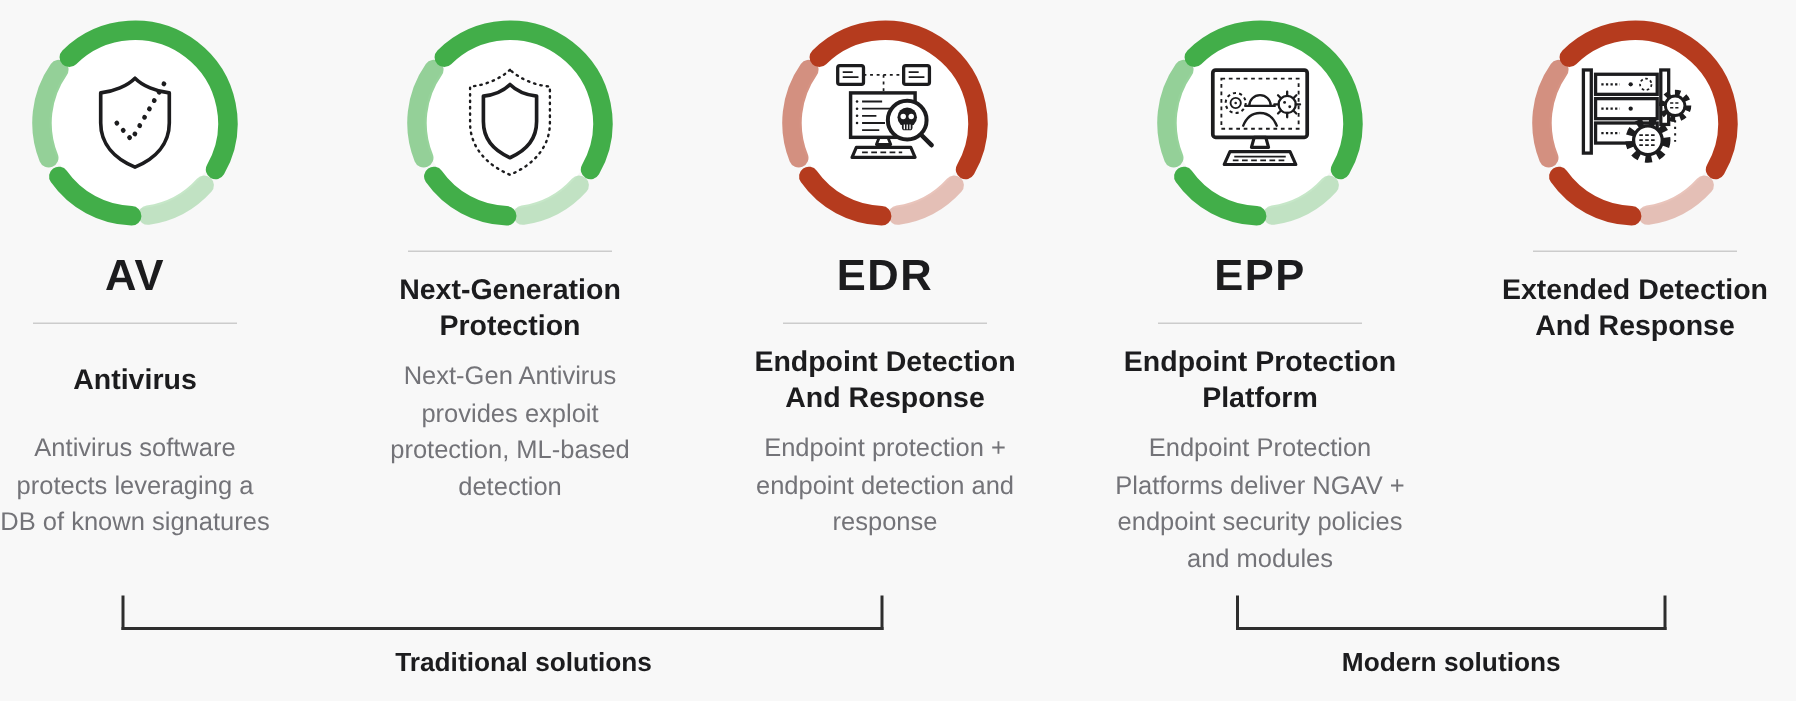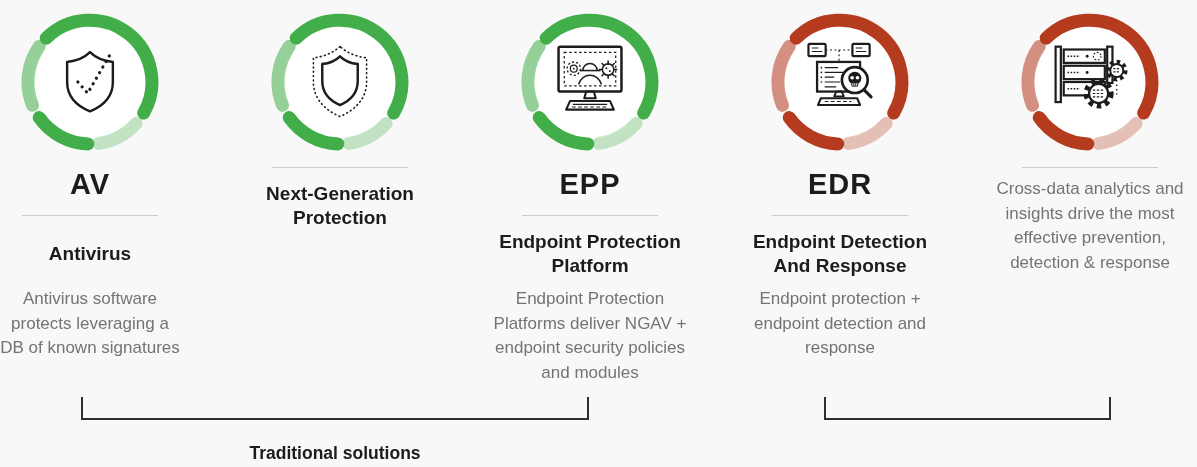--- a/index.html
+++ b/index.html
@@ -31,21 +31,21 @@
   .name{margin:14px auto 0;height:48px;display:flex;align-items:center;justify-content:center;
         font-size:19px;font-weight:bold;line-height:24px;color:var(--title-text);max-width:212px;}
   .description{margin:9px auto 0;font-size:17px;line-height:24.5px;color:var(--description-text);max-width:202px;}
   .c1 .description,.c4 .description{max-width:186px;}
 
   .bracket{position:absolute;top:397px;height:23px;
            border-left:2px solid var(--bracket);border-right:2px solid var(--bracket);border-bottom:2px solid var(--bracket);}
   .bracket.traditional{left:81px;width:508px;}
   .bracket.modern{left:824px;width:287px;}
   .bracket-label{position:absolute;top:431px;text-align:center;font-size:17.5px;font-weight:bold;color:var(--title-text);}
-  .bracket-label.traditional{left:81px;width:508px;margin-top:12px;}
+  .bracket-label.traditional{left:95px;width:508px;}
   .bracket-label.modern{left:824px;width:287px;}
 </style>
 </head>
 <body>
 
 <div class="stage">
   <div class="columns">
 
     <div class="column c1">
       <div class="ring green">
@@ -80,56 +80,21 @@
         </svg>
         <div class="icon-wrap">
           <svg width="84" height="84" viewBox="0 0 90 90">
             <path d="M45,7 C38,13.5 27.5,18 16.5,19 L16.5,45 C16.5,62.5 28.5,75 45,82 C61.5,75 73.5,62.5 73.5,45 L73.5,19 C62.5,18 52,13.5 45,7 Z" stroke-width="1.7" stroke-dasharray="1 3.6" stroke-linecap="round" stroke-linejoin="round"></path>
             <path d="M45,17.5 C40.5,22 33.5,25 26,25.8 L26,44 C26,56.5 34,65 45,69.8 C56,65 64,56.5 64,44 L64,25.8 C56.5,25 49.5,22 45,17.5 Z" stroke-width="2.6" stroke-linejoin="round"></path>
           </svg>
         </div>
       </div>
       <div class="divider"></div>
       <h3 class="name">Next-Generation Protection</h3>
-    </div>
-
-    <div class="column c3">
-      <div class="ring green">
-        <svg class="ring-svg" viewBox="0 0 140 140">
-          <circle class="ring-bg" cx="70" cy="70" r="57"></circle>
-          <path class="s1" d="M26.2,26.2 A62,62 0 0 1 123.7,101.0"></path>
-          <path class="s2" d="M116.1,111.5 A62,62 0 0 1 78.6,131.4"></path>
-          <path class="s3" d="M67.8,131.9 A62,62 0 0 1 19.2,105.6"></path>
-          <path class="s4" d="M12.5,93.2 A62,62 0 0 1 19.2,34.4"></path>
-        </svg>
-        <div class="icon-wrap">
-          <svg width="92" height="82" viewBox="0 0 96 86">
-            <rect x="15" y="6" width="66" height="47" rx="2" stroke-width="2.6"></rect>
-            <rect x="21" y="12" width="54" height="35" stroke-width="1.3" stroke-dasharray="2.6 2.6"></rect>
-            <circle cx="31" cy="29" r="7" stroke-width="1.4" stroke-dasharray="2.2 2.2"></circle>
-            <circle cx="31" cy="29" r="3.6" stroke-width="1.3"></circle>
-            <circle cx="31" cy="29" r="0.9" fill="#1c1c1e" stroke="none"></circle>
-            <path d="M37,31 H59" stroke-width="1.6"></path>
-            <path d="M40.5,31 a7.5,7.5 0 0 1 15,0" stroke-width="1.6"></path>
-            <path d="M36,45.5 C39,37.5 44.5,36 48,36 C51.5,36 57,37.5 60,45.5" stroke-width="1.6"></path>
-            <circle cx="67" cy="30" r="6" stroke-width="1.6"></circle>
-            <path d="M67,21 V24 M67,36 V39 M58,30 H61 M73,30 H76 M60.6,23.6 l2.1,2.1 M71.3,34.3 l2.1,2.1 M73.4,23.6 l-2.1,2.1 M62.7,34.3 l-2.1,2.1" stroke-width="1.6" stroke-linecap="round"></path>
-            <circle cx="65.2" cy="28.6" r="1" fill="#1c1c1e" stroke="none"></circle>
-            <circle cx="68.8" cy="31.6" r="1" fill="#1c1c1e" stroke="none"></circle>
-            <path d="M44,53 L42,60 H54 L52,53 Z" stroke-width="2.2" stroke-linejoin="round"></path>
-            <path d="M27,63 H69 L73,72 H23 Z" stroke-width="2.2" stroke-linejoin="round"></path>
-            <path d="M30,66.5 H66" stroke-width="1.2"></path>
-            <path d="M29,69.2 H67" stroke-width="1.2" stroke-dasharray="4 2.4"></path>
-          </svg>
-        </div>
-      </div>
-      <h2 class="acronym">EPP</h2>
-      <div class="divider"></div>
-      <h3 class="name">Endpoint Protection Platform</h3>
-      <p class="description">Endpoint Protection Platforms deliver NGAV + endpoint security policies and modules</p>
+      <p class="description">Next-Gen Antivirus provides exploit protection, ML-based detection</p>
     </div>
 
     <div class="column c4">
       <div class="ring red">
         <svg class="ring-svg" viewBox="0 0 140 140">
           <circle class="ring-bg" cx="70" cy="70" r="57"></circle>
           <path class="s1" d="M26.2,26.2 A62,62 0 0 1 123.7,101.0"></path>
           <path class="s2" d="M116.1,111.5 A62,62 0 0 1 78.6,131.4"></path>
           <path class="s3" d="M67.8,131.9 A62,62 0 0 1 19.2,105.6"></path>
           <path class="s4" d="M12.5,93.2 A62,62 0 0 1 19.2,34.4"></path>
@@ -160,20 +125,56 @@
             <path d="M73.2,53.2 L80.5,60.5" stroke-width="3.2" stroke-linecap="round"></path>
           </svg>
         </div>
       </div>
       <h2 class="acronym">EDR</h2>
       <div class="divider"></div>
       <h3 class="name">Endpoint Detection And Response</h3>
       <p class="description">Endpoint protection + endpoint detection and response</p>
     </div>
 
+    <div class="column c3">
+      <div class="ring green">
+        <svg class="ring-svg" viewBox="0 0 140 140">
+          <circle class="ring-bg" cx="70" cy="70" r="57"></circle>
+          <path class="s1" d="M26.2,26.2 A62,62 0 0 1 123.7,101.0"></path>
+          <path class="s2" d="M116.1,111.5 A62,62 0 0 1 78.6,131.4"></path>
+          <path class="s3" d="M67.8,131.9 A62,62 0 0 1 19.2,105.6"></path>
+          <path class="s4" d="M12.5,93.2 A62,62 0 0 1 19.2,34.4"></path>
+        </svg>
+        <div class="icon-wrap">
+          <svg width="92" height="82" viewBox="0 0 96 86">
+            <rect x="15" y="6" width="66" height="47" rx="2" stroke-width="2.6"></rect>
+            <rect x="21" y="12" width="54" height="35" stroke-width="1.3" stroke-dasharray="2.6 2.6"></rect>
+            <circle cx="31" cy="29" r="7" stroke-width="1.4" stroke-dasharray="2.2 2.2"></circle>
+            <circle cx="31" cy="29" r="3.6" stroke-width="1.3"></circle>
+            <circle cx="31" cy="29" r="0.9" fill="#1c1c1e" stroke="none"></circle>
+            <path d="M37,31 H59" stroke-width="1.6"></path>
+            <path d="M40.5,31 a7.5,7.5 0 0 1 15,0" stroke-width="1.6"></path>
+            <path d="M36,45.5 C39,37.5 44.5,36 48,36 C51.5,36 57,37.5 60,45.5" stroke-width="1.6"></path>
+            <circle cx="67" cy="30" r="6" stroke-width="1.6"></circle>
+            <path d="M67,21 V24 M67,36 V39 M58,30 H61 M73,30 H76 M60.6,23.6 l2.1,2.1 M71.3,34.3 l2.1,2.1 M73.4,23.6 l-2.1,2.1 M62.7,34.3 l-2.1,2.1" stroke-width="1.6" stroke-linecap="round"></path>
+            <circle cx="65.2" cy="28.6" r="1" fill="#1c1c1e" stroke="none"></circle>
+            <circle cx="68.8" cy="31.6" r="1" fill="#1c1c1e" stroke="none"></circle>
+            <path d="M44,53 L42,60 H54 L52,53 Z" stroke-width="2.2" stroke-linejoin="round"></path>
+            <path d="M27,63 H69 L73,72 H23 Z" stroke-width="2.2" stroke-linejoin="round"></path>
+            <path d="M30,66.5 H66" stroke-width="1.2"></path>
+            <path d="M29,69.2 H67" stroke-width="1.2" stroke-dasharray="4 2.4"></path>
+          </svg>
+        </div>
+      </div>
+      <h2 class="acronym">EPP</h2>
+      <div class="divider"></div>
+      <h3 class="name">Endpoint Protection Platform</h3>
+      <p class="description">Endpoint Protection Platforms deliver NGAV + endpoint security policies and modules</p>
+    </div>
+
     <div class="column c5">
       <div class="ring red">
         <svg class="ring-svg" viewBox="0 0 140 140">
           <circle class="ring-bg" cx="70" cy="70" r="57"></circle>
           <path class="s1" d="M26.2,26.2 A62,62 0 0 1 123.7,101.0"></path>
           <path class="s2" d="M116.1,111.5 A62,62 0 0 1 78.6,131.4"></path>
           <path class="s3" d="M67.8,131.9 A62,62 0 0 1 19.2,105.6"></path>
           <path class="s4" d="M12.5,93.2 A62,62 0 0 1 19.2,34.4"></path>
         </svg>
         <div class="icon-wrap">
@@ -193,21 +194,22 @@
             <circle cx="76" cy="33" r="9" stroke-width="4.5" stroke-dasharray="3.6 3.4"></circle>
             <circle cx="76" cy="33" r="6.8" fill="#ffffff" stroke-width="2"></circle>
             <path d="M72.5,31 h7 M72.5,34.4 h7" stroke-width="1.1" stroke-dasharray="2.2 1.4"></path>
             <circle cx="57" cy="57" r="13" stroke-width="5.5" stroke-dasharray="4.6 4.2"></circle>
             <circle cx="57" cy="57" r="10" fill="#ffffff" stroke-width="2.3"></circle>
             <path d="M51,53.5 h12 M51,57 h12 M51,60.5 h12" stroke-width="1.2" stroke-dasharray="2.5 1.6"></path>
           </svg>
         </div>
       </div>
       <div class="divider"></div>
-      <p class="description">Cross-data analytics and insights drive the most effective prevention, detection &amp; response</p>
+      <h3 class="name">Extended Detection And Response</h3>
     </div>
 
   </div>
 
   <div class="bracket traditional"></div>
   <div class="bracket modern"></div>
   <div class="bracket-label traditional">Traditional solutions</div>
+  <div class="bracket-label modern">Modern solutions</div>
 </div>
 
 </body></html>

